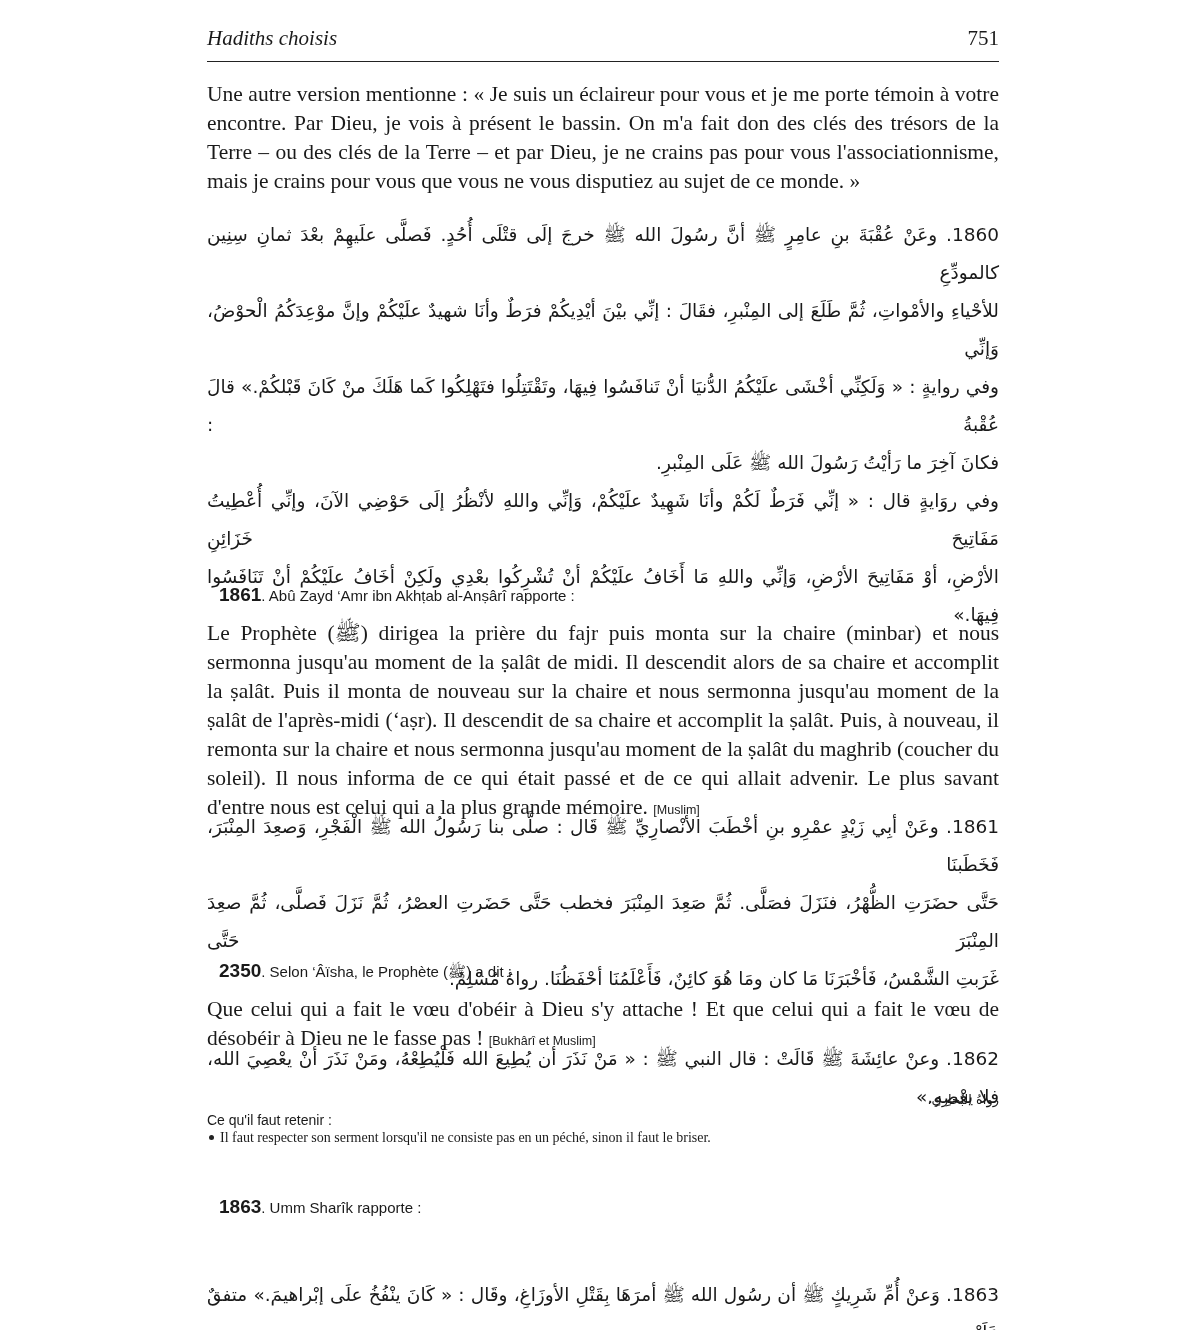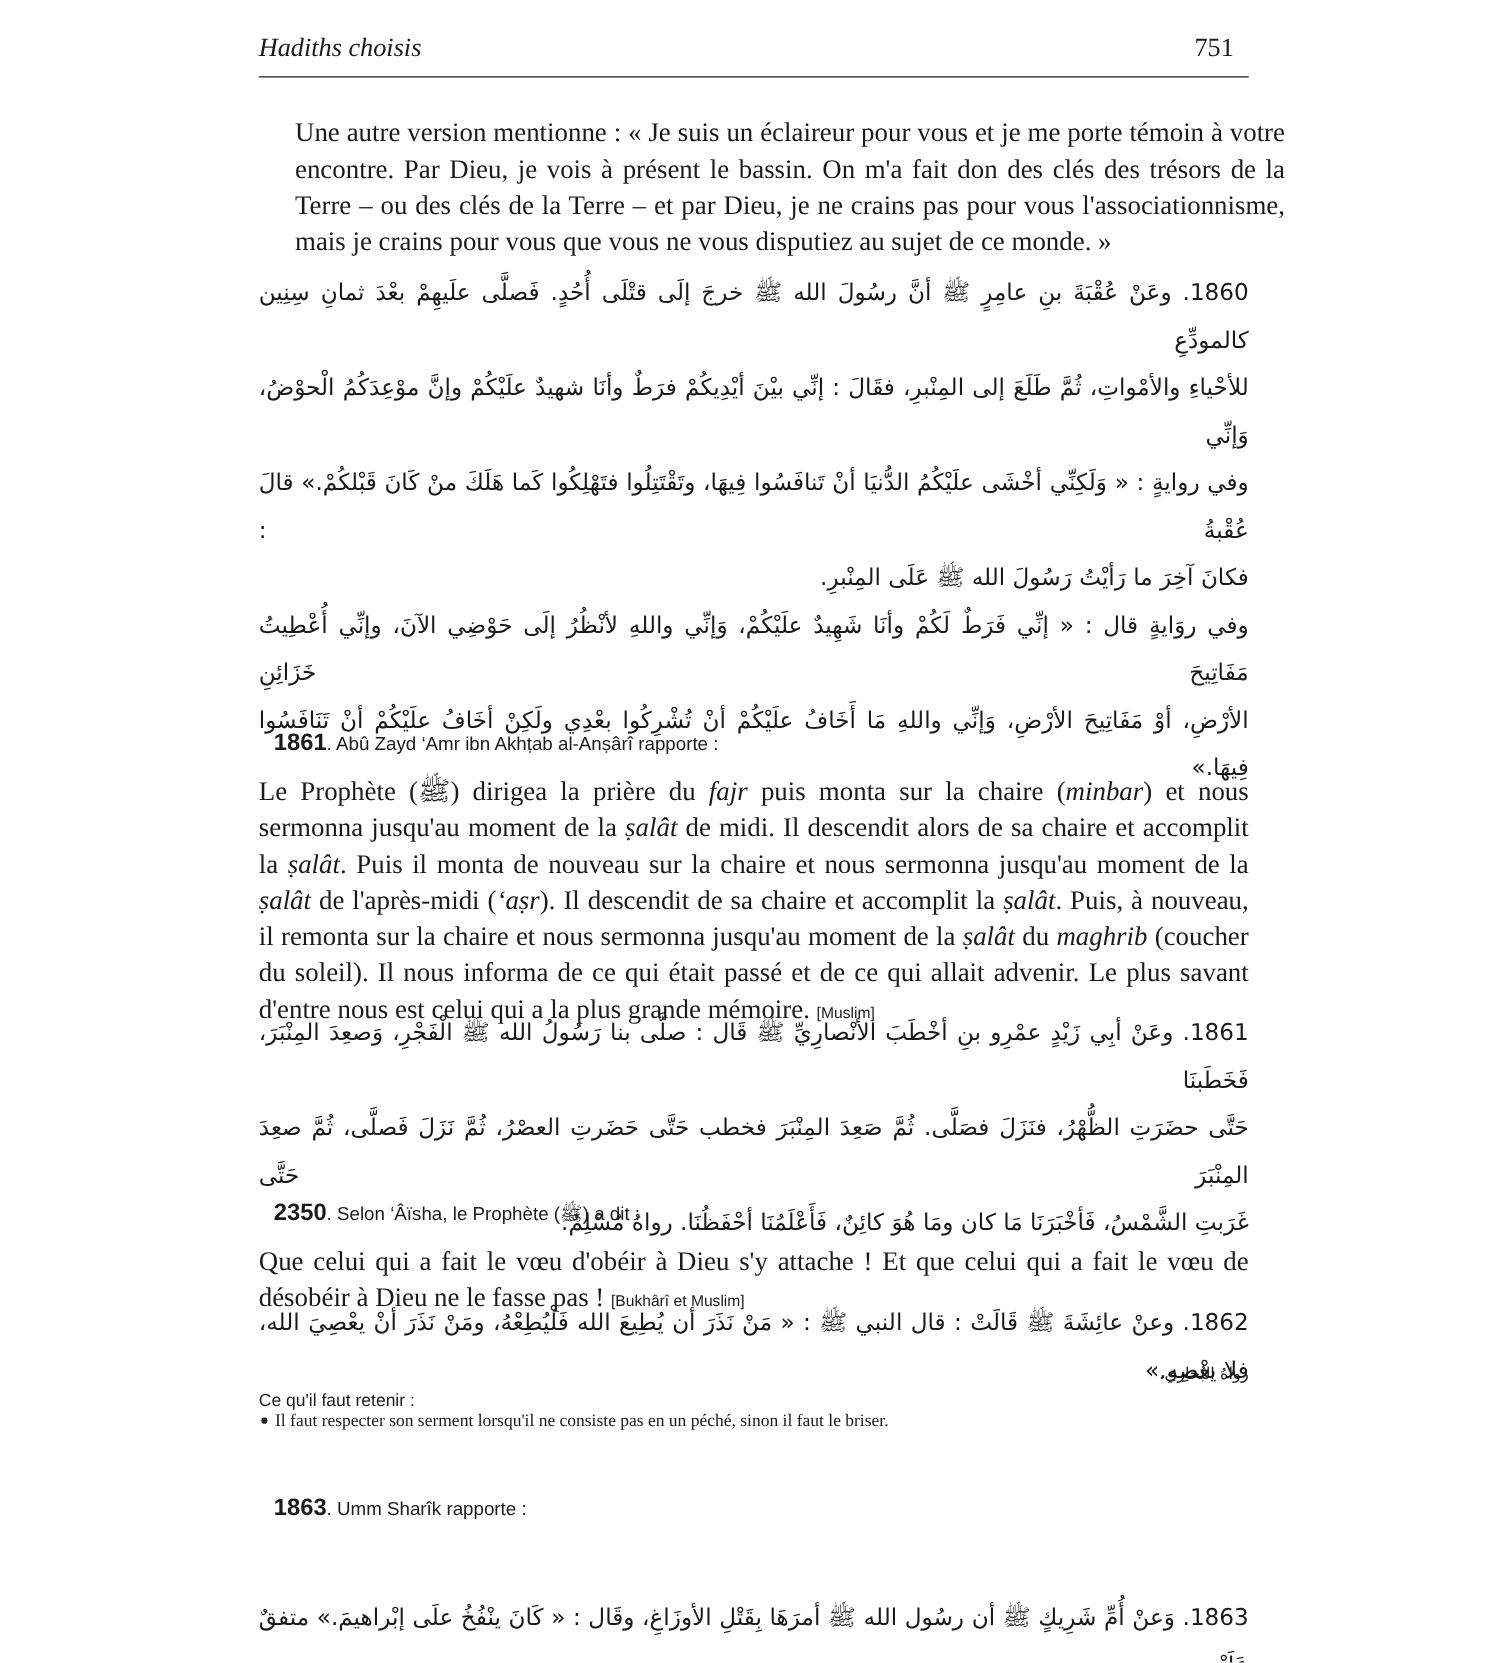--- a/index.html
+++ b/index.html
@@ -1,48 +1,48 @@
 <!DOCTYPE html>
 <html><head>
 <meta charset="utf-8">
 <style>
   html, body { margin: 0; padding: 0; background: #ffffff; }
   body { width: 1200px; height: 1330px; position: relative; overflow: hidden; color: #1a1a1a; }
   .page { position: absolute; left: 207px; top: 0; width: 792px; }
   .running-head { position: absolute; top: 26px; left: 0; width: 792px; height: 30px; }
   .running-title { position: absolute; left: 0; top: 0; font-family: "Liberation Serif", serif; font-style: italic; font-size: 21px; }
-  .page-number { position: absolute; right: 12px; top: 0; font-family: "Liberation Serif", serif; font-size: 21px; }
+  .page-number { position: absolute; right: 0; top: 0; font-family: "Liberation Serif", serif; font-size: 21px; }
   .head-rule { position: absolute; top: 61px; left: 0; width: 792px; height: 0; border-top: 1.5px solid #222; }
 
   .fr { font-family: "Liberation Serif", serif; font-size: 21.5px; line-height: 29px; text-align: justify; margin: 0; }
   .ar { font-family: "DejaVu Sans", sans-serif; font-size: 18.5px; line-height: 38px; direction: rtl; text-align: justify; margin: 0; }
   .ar-line { display: block; text-align-last: justify; }
   .ar-line.last { text-align-last: right; }
   .heading { font-family: "Liberation Sans", sans-serif; font-size: 15px; margin: 12px; line-height: 22px; }
   .heading b { font-size: 19px; font-weight: bold; }
   .src { font-family: "Liberation Sans", sans-serif; font-size: 12.5px; }
-  .it { font-style: italic; }
+  .it { }
   .block { position: absolute; left: 0; width: 792px; }
   .retain-label { font-family: "Liberation Sans", sans-serif; font-size: 14px; margin: 0; }
   .retain-item { font-family: "Liberation Serif", serif; font-size: 14px; margin: 2px 0 0 0; }
   .bullet { display: inline-block; width: 5px; height: 5px; background: #222; border-radius: 50%; margin: 0 6px 2px 2px; vertical-align: middle; }
   .rawah { font-family: "DejaVu Sans", sans-serif; font-size: 13px; direction: rtl; text-align: right; margin: 0; }
 </style>
 </head>
 <body>
 
 <div class="page">
 
   <div class="running-head">
     <span class="running-title">Hadiths choisis</span>
     <span class="page-number">751</span>
   </div>
   <div class="head-rule"></div>
 
-  <div class="block" style="top:92px;margin-left:29px;">
+  <div class="block" style="top:80px;">
     <p class="fr">Une autre version mentionne : « Je suis un éclaireur pour vous et je me porte témoin à votre encontre. Par Dieu, je vois à présent le bassin. On m'a fait don des clés des trésors de la Terre – ou des clés de la Terre – et par Dieu, je ne crains pas pour vous l'associationnisme, mais je crains pour vous que vous ne vous disputiez au sujet de ce monde. »</p>
   </div>
 
   <div class="block ar" style="top:216px;">
     <span class="ar-line">1860. وعَنْ عُقْبَةَ بنِ عامِرٍ ﷺ أنَّ رسُولَ الله ﷺ خرجَ إلَى قتْلَى أُحُدٍ. فَصلَّى علَيهِمْ بعْدَ ثمانِ سِنِين كالمودِّعِ</span>
     <span class="ar-line">للأحْياءِ والأمْواتِ، ثُمَّ طَلَعَ إلى المِنْبرِ، فقَالَ : إنِّي بيْنَ أيْدِيكُمْ فرَطٌ وأنَا شهيدٌ علَيْكُمْ وإنَّ موْعِدَكُمُ الْحوْضُ، وَإنِّي</span>
     <span class="ar-line">وفي روايةٍ : « وَلَكِنِّي أخْشَى علَيْكُمُ الدُّنيَا أنْ تَنافَسُوا فِيهَا، وتَقْتَتِلُوا فتَهْلِكُوا كَما هَلَكَ منْ كَانَ قَبْلكُمْ.» قالَ عُقْبةُ :</span>
     <span class="ar-line last">فكانَ آخِرَ ما رَأيْتُ رَسُولَ الله ﷺ عَلَى المِنْبرِ.</span>
     <span class="ar-line">وفي روَايةٍ قال : « إنِّي فَرَطٌ لَكُمْ وأنَا شَهِيدٌ علَيْكُمْ، وَإنِّي واللهِ لأنْظُرُ إلَى حَوْضِي الآنَ، وإنِّي أُعْطِيتُ مَفَاتِيحَ خَزَائِنِ</span>
     <span class="ar-line">الأرْضِ، أوْ مَفَاتِيحَ الأرْضِ، وَإنِّي واللهِ مَا أَخَافُ علَيْكُمْ أنْ تُشْرِكُوا بعْدِي ولَكِنْ أخَافُ علَيْكُمْ أنْ تَنَافَسُوا فِيهَا.»</span>

